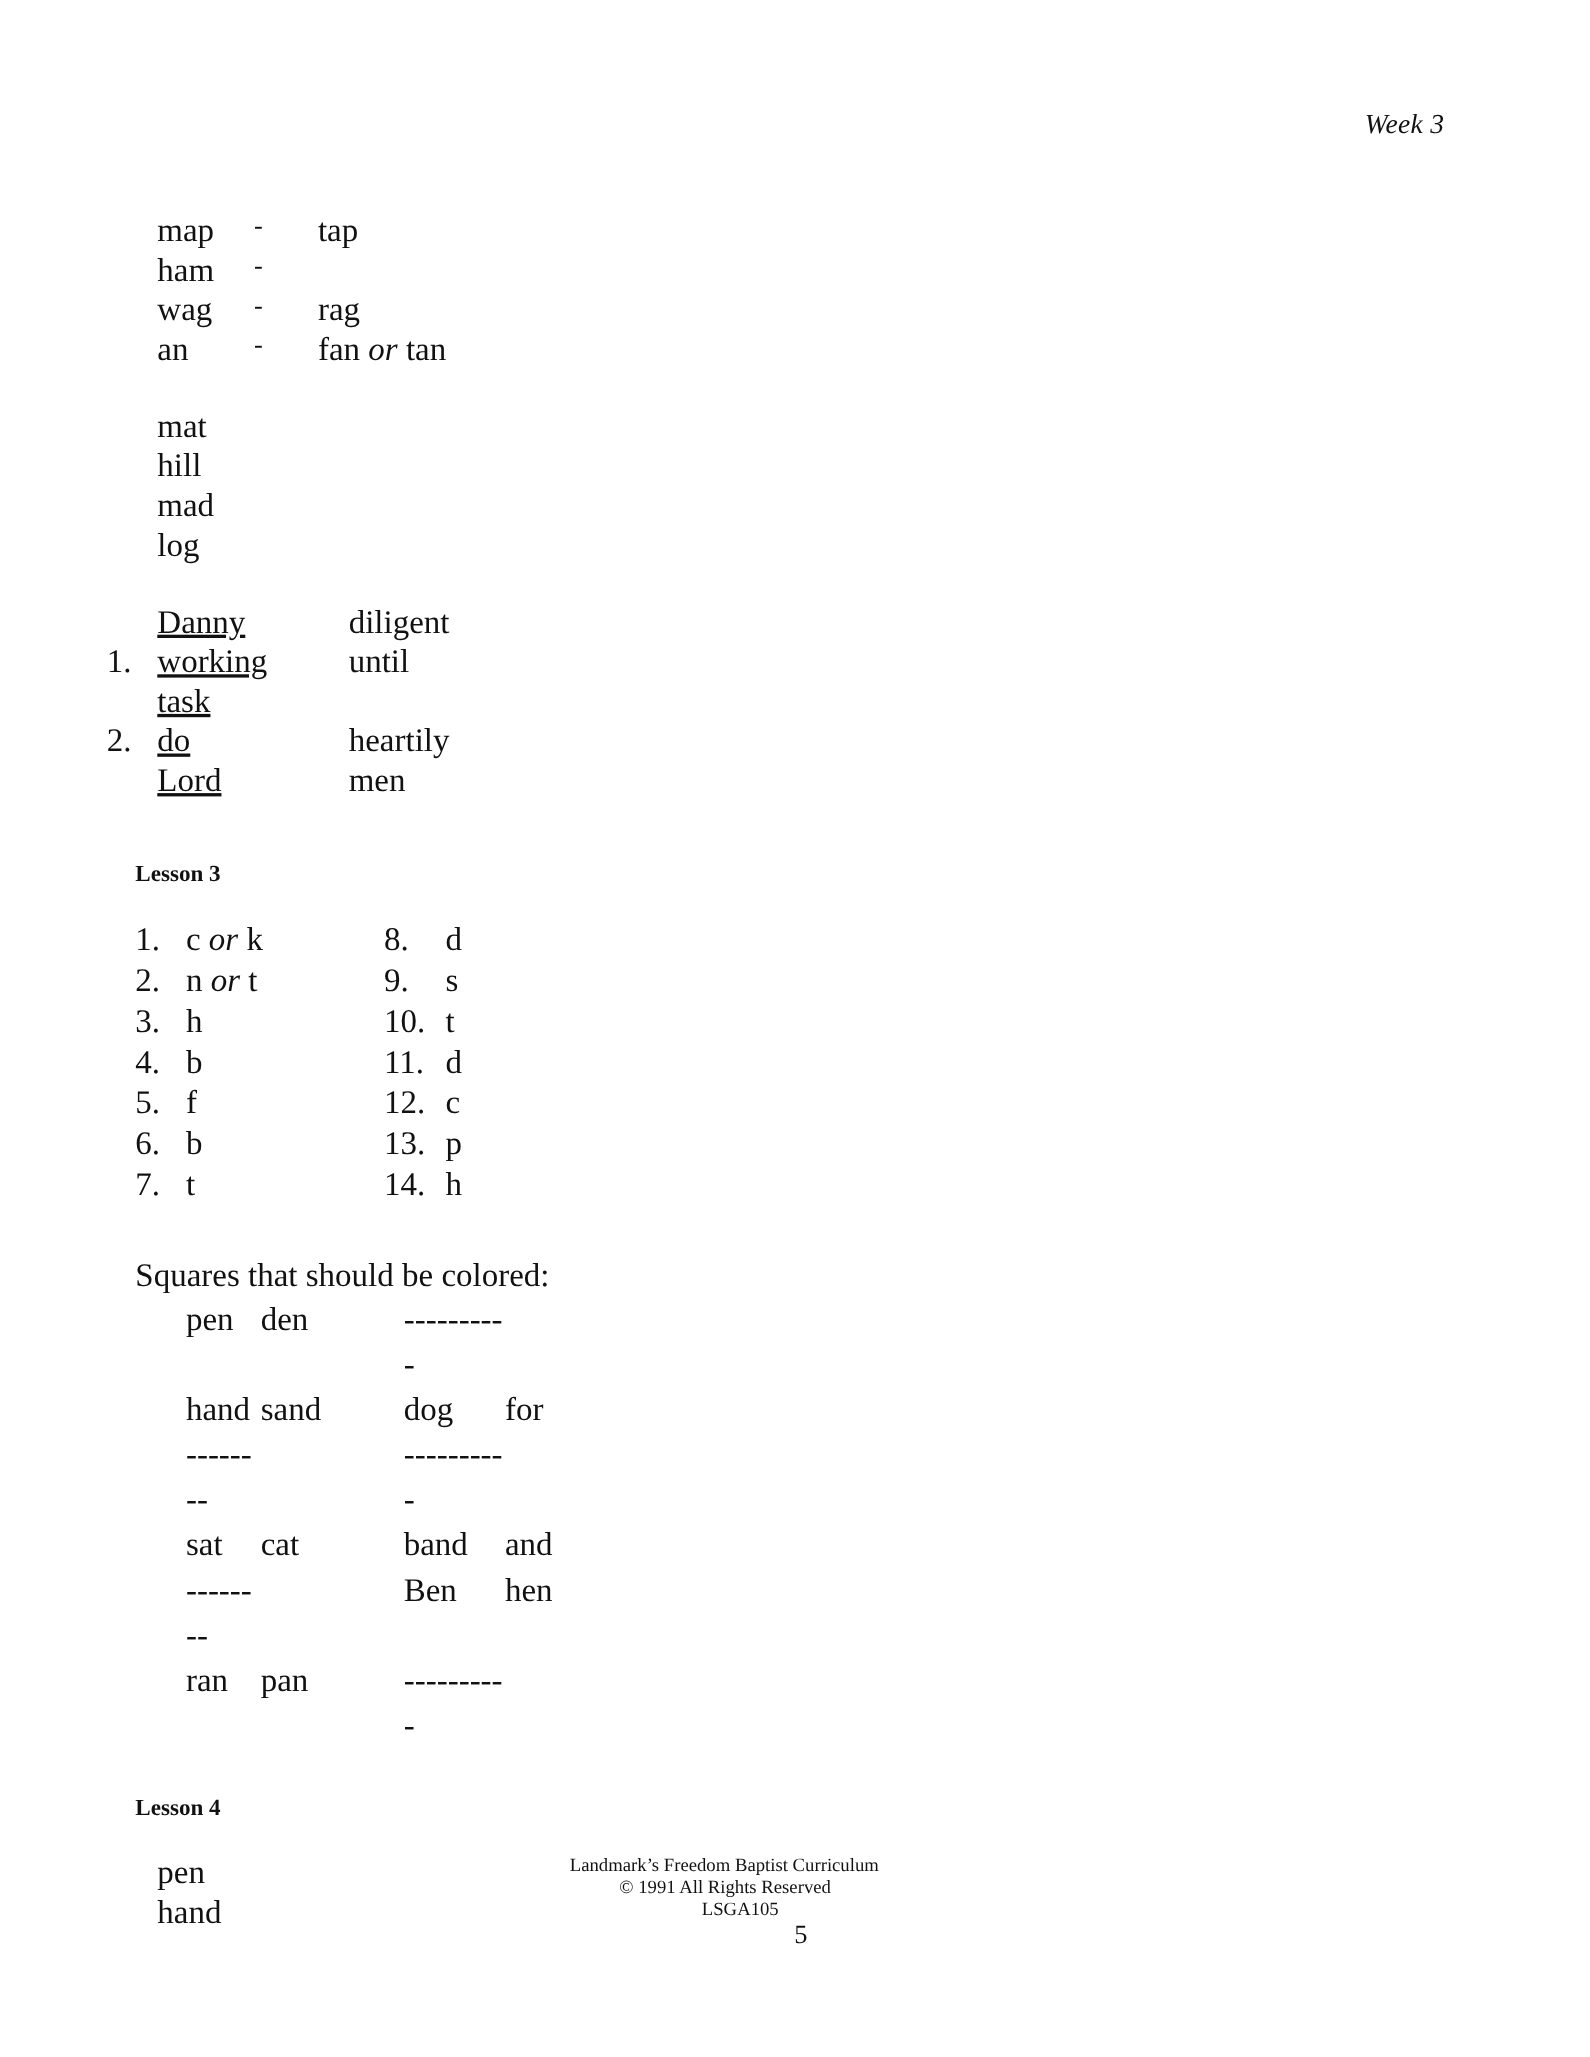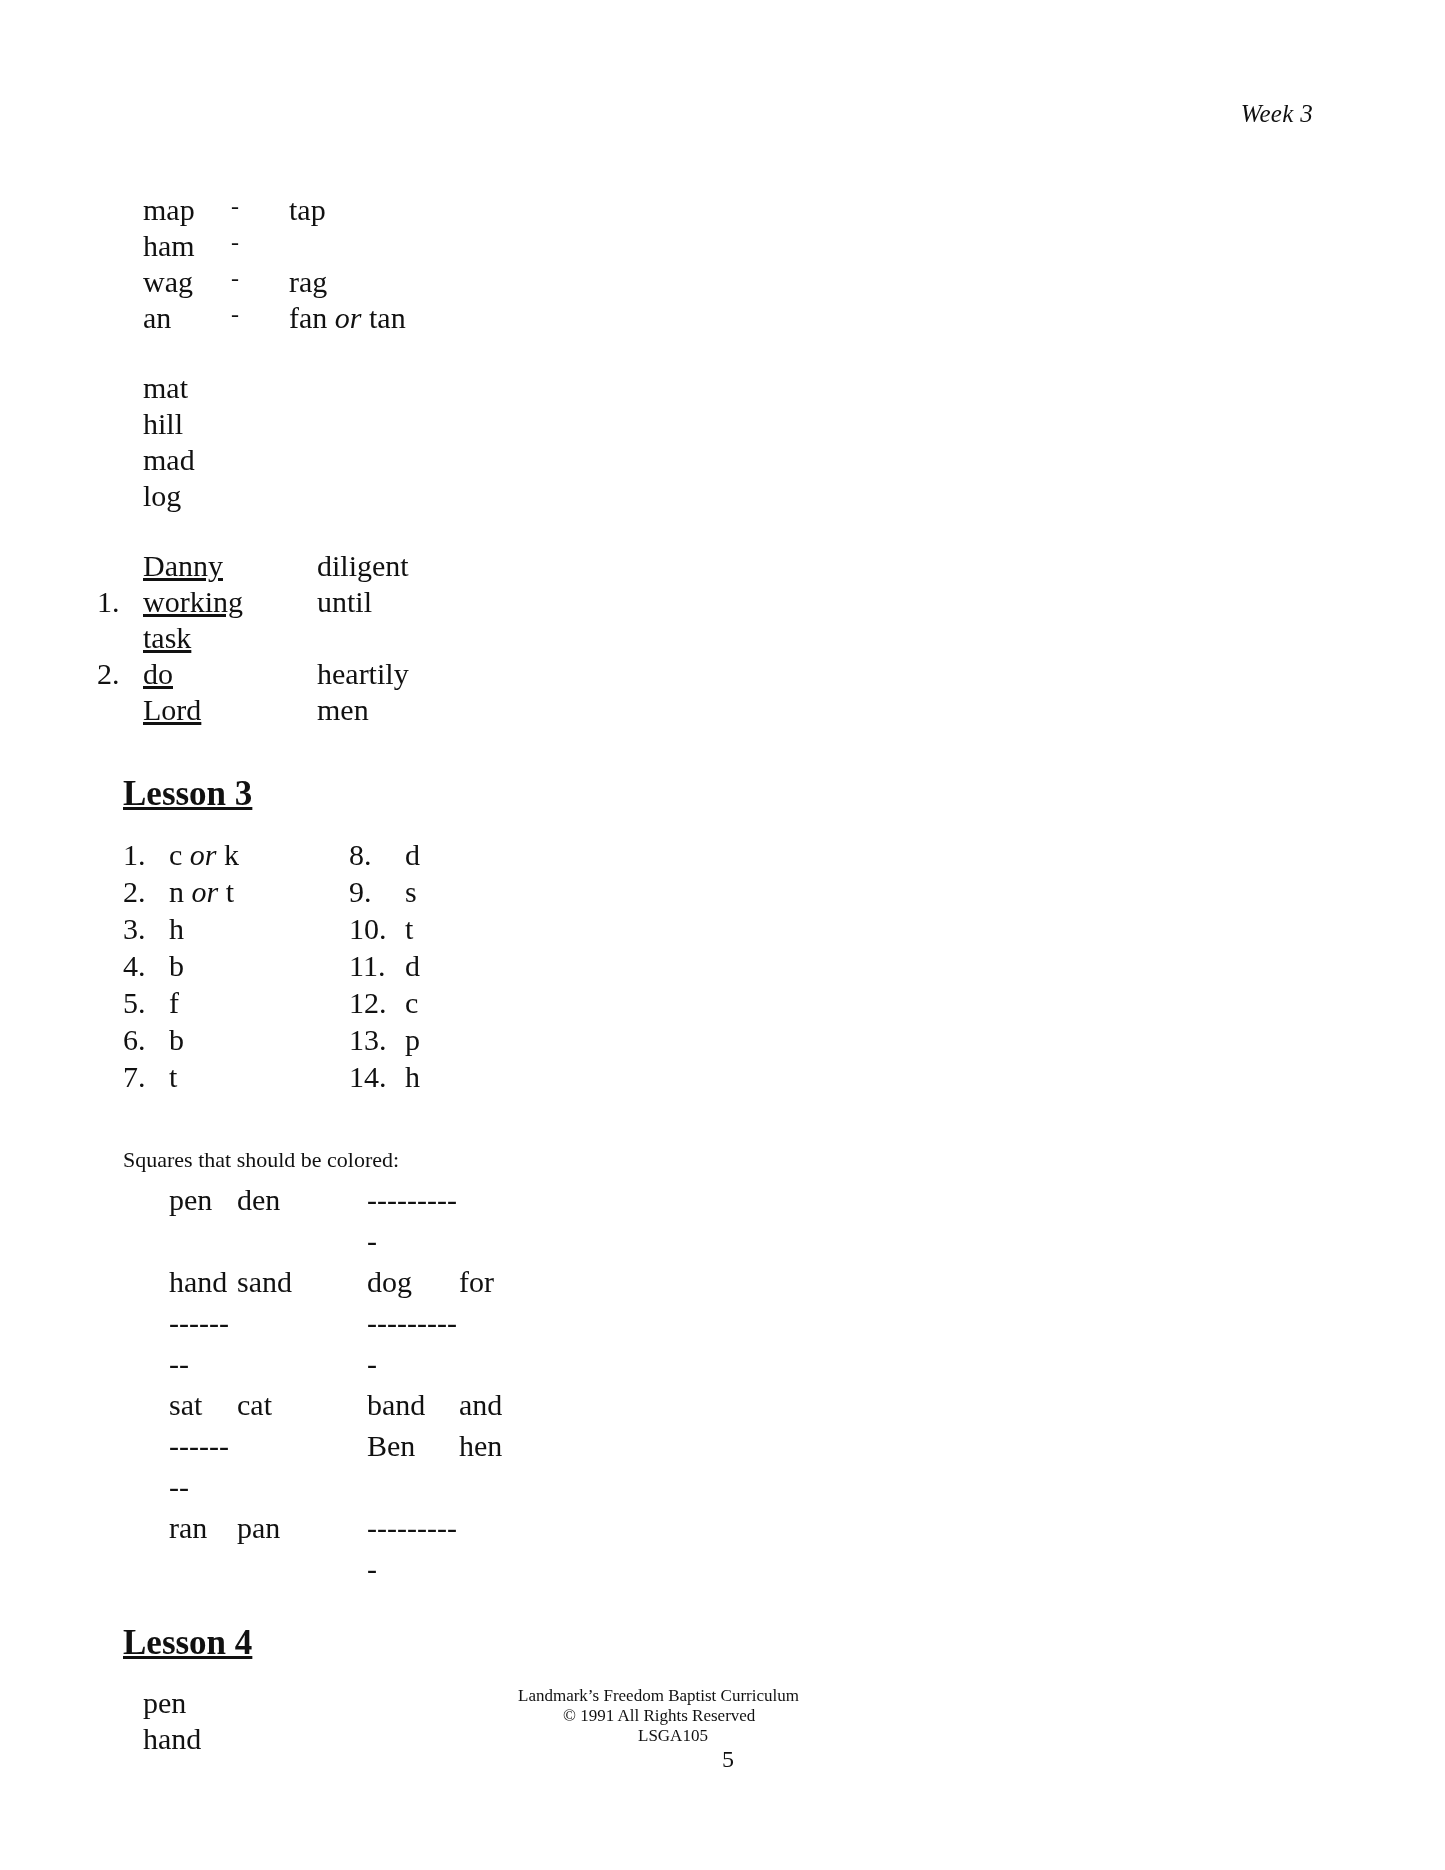--- a/index.html
+++ b/index.html
@@ -76,24 +76,23 @@
   .twocol-a {
     width: 174px;
     text-decoration: underline;
   }
   .twocol-b {
     flex: 1;
   }
 
   .lesson-head {
     font-weight: bold;
-    font-size: 35px;
+    font-size: 21px;
     margin-left: -20px;
     line-height: 40px;
-    text-decoration: underline;
   }
 
   
   .ans-row {
     display: flex;
     font-size: 30px;
     line-height: 37px;
   }
   .ans-num {
     width: 46px;
@@ -102,21 +101,21 @@
     width: 180px;
   }
   .ans-num2 {
     width: 56px;
   }
   .ans-val2 {
     flex: 1;
   }
 
   .plain-line {
-    font-size: 22px;
+    font-size: 30px;
     line-height: 38px;
     margin-left: -20px;
   }
 
   
   .sq-row {
     display: flex;
     font-size: 30px;
     line-height: 41px;
     padding-left: 46px;

